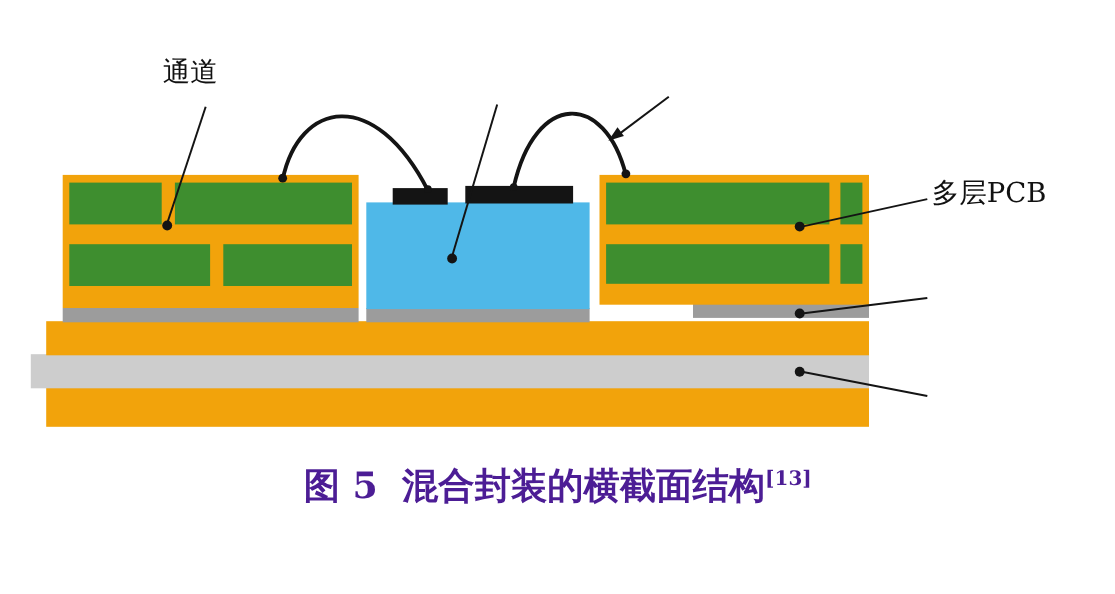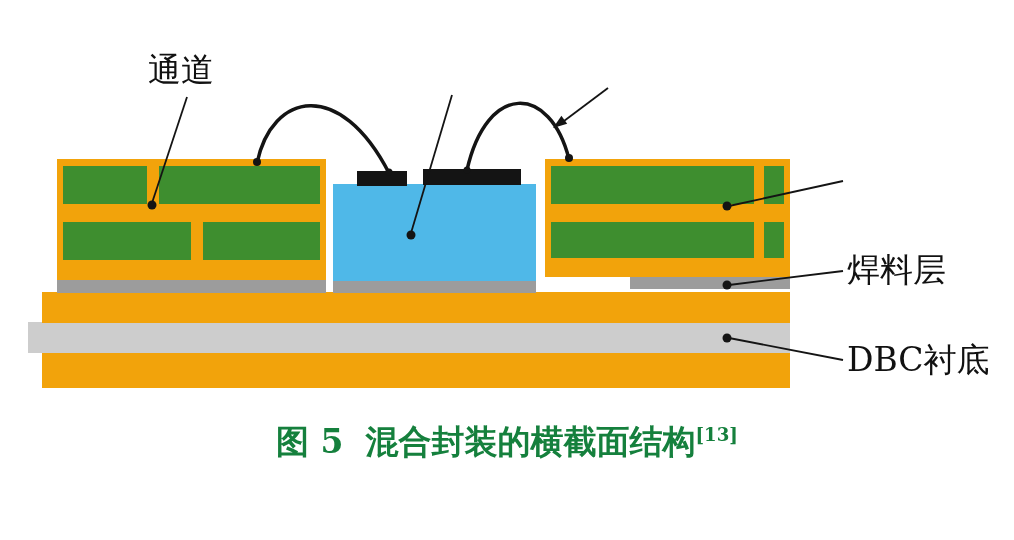--- a/index.html
+++ b/index.html
@@ -7,35 +7,35 @@
     position: relative;
     width: 1014px;
     height: 540px;
     background: #ffffff;
     font-family: "DejaVu Serif", "Liberation Serif", serif;
     overflow: hidden;
   }
   .stage svg { position: absolute; left: 0; top: 0; }
   .label {
     position: absolute;
-    font-size: 33px;
+    font-size: 25px;
     color: #111111;
     white-space: nowrap;
     line-height: 1.1;
     text-align: center;
   }
   .caption {
     position: absolute;
     top: 420px;
     left: 0;
     width: 100%;
     text-align: center;
     font-size: 33px;
     font-weight: 600;
-    color: #15803d;
+    color: #4c1d95;
   }
   .caption .figno { margin-right: 22px; }
   .caption sup { font-size: 0.55em; }
   .wire   { stroke: #141414; stroke-width: 3.5; fill: none; stroke-linecap: round; }
   .leader { stroke: #141414; stroke-width: 1.8; }
   .dot    { fill: #141414; }
 </style>
 </head>
 <body>
 
@@ -90,22 +90,21 @@
     <circle class="dot" cx="727" cy="285" r="4.5"></circle>
 
     <line class="leader" x1="843" y1="360" x2="729" y2="338"></line>
     <circle class="dot" cx="727" cy="338" r="4.5"></circle>
   </svg>
 
   <div class="label" style="left:148px; top:52px;">通道</div>
 
 
 
+  <div class="label" style="left:847px; top:162px;">多层PCB</div>
 
-  <div class="label" style="left:847px; top:252px;">焊料层</div>
 
-  <div class="label" style="left:847px; top:342px;">DBC衬底</div>
 
   <div class="caption">
     <span class="figno">图 5</span><span>混合封装的横截面结构</span><sup>[13]</sup>
   </div>
 
 </div>
 
 </body></html>

